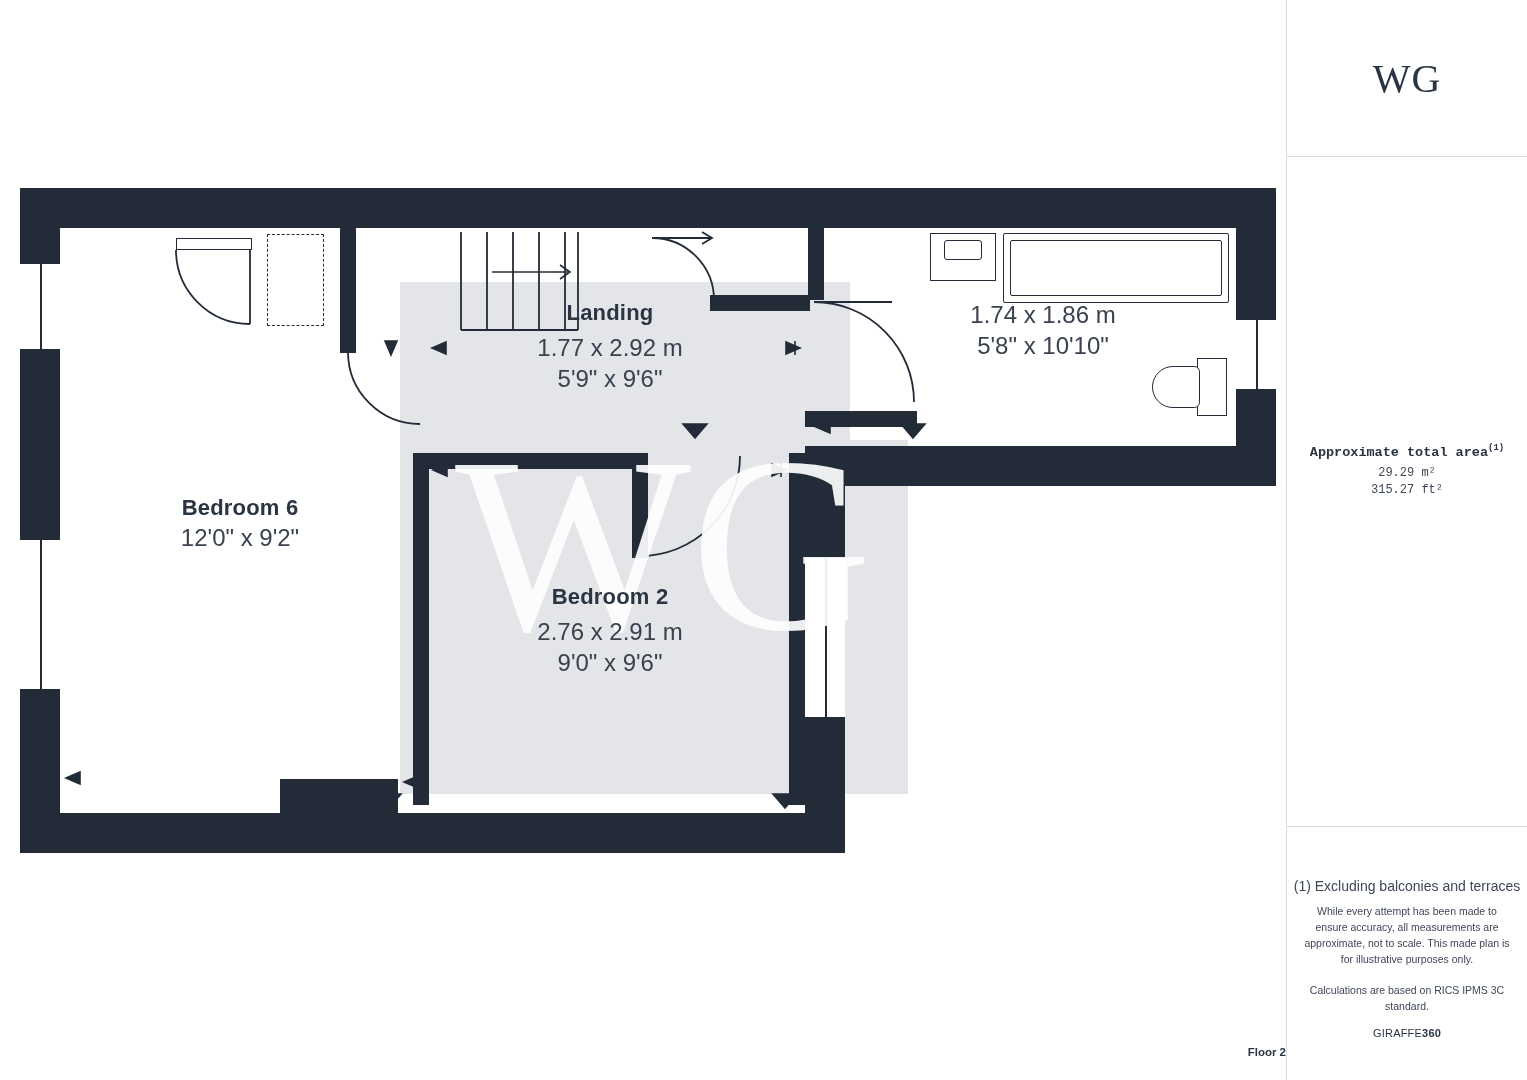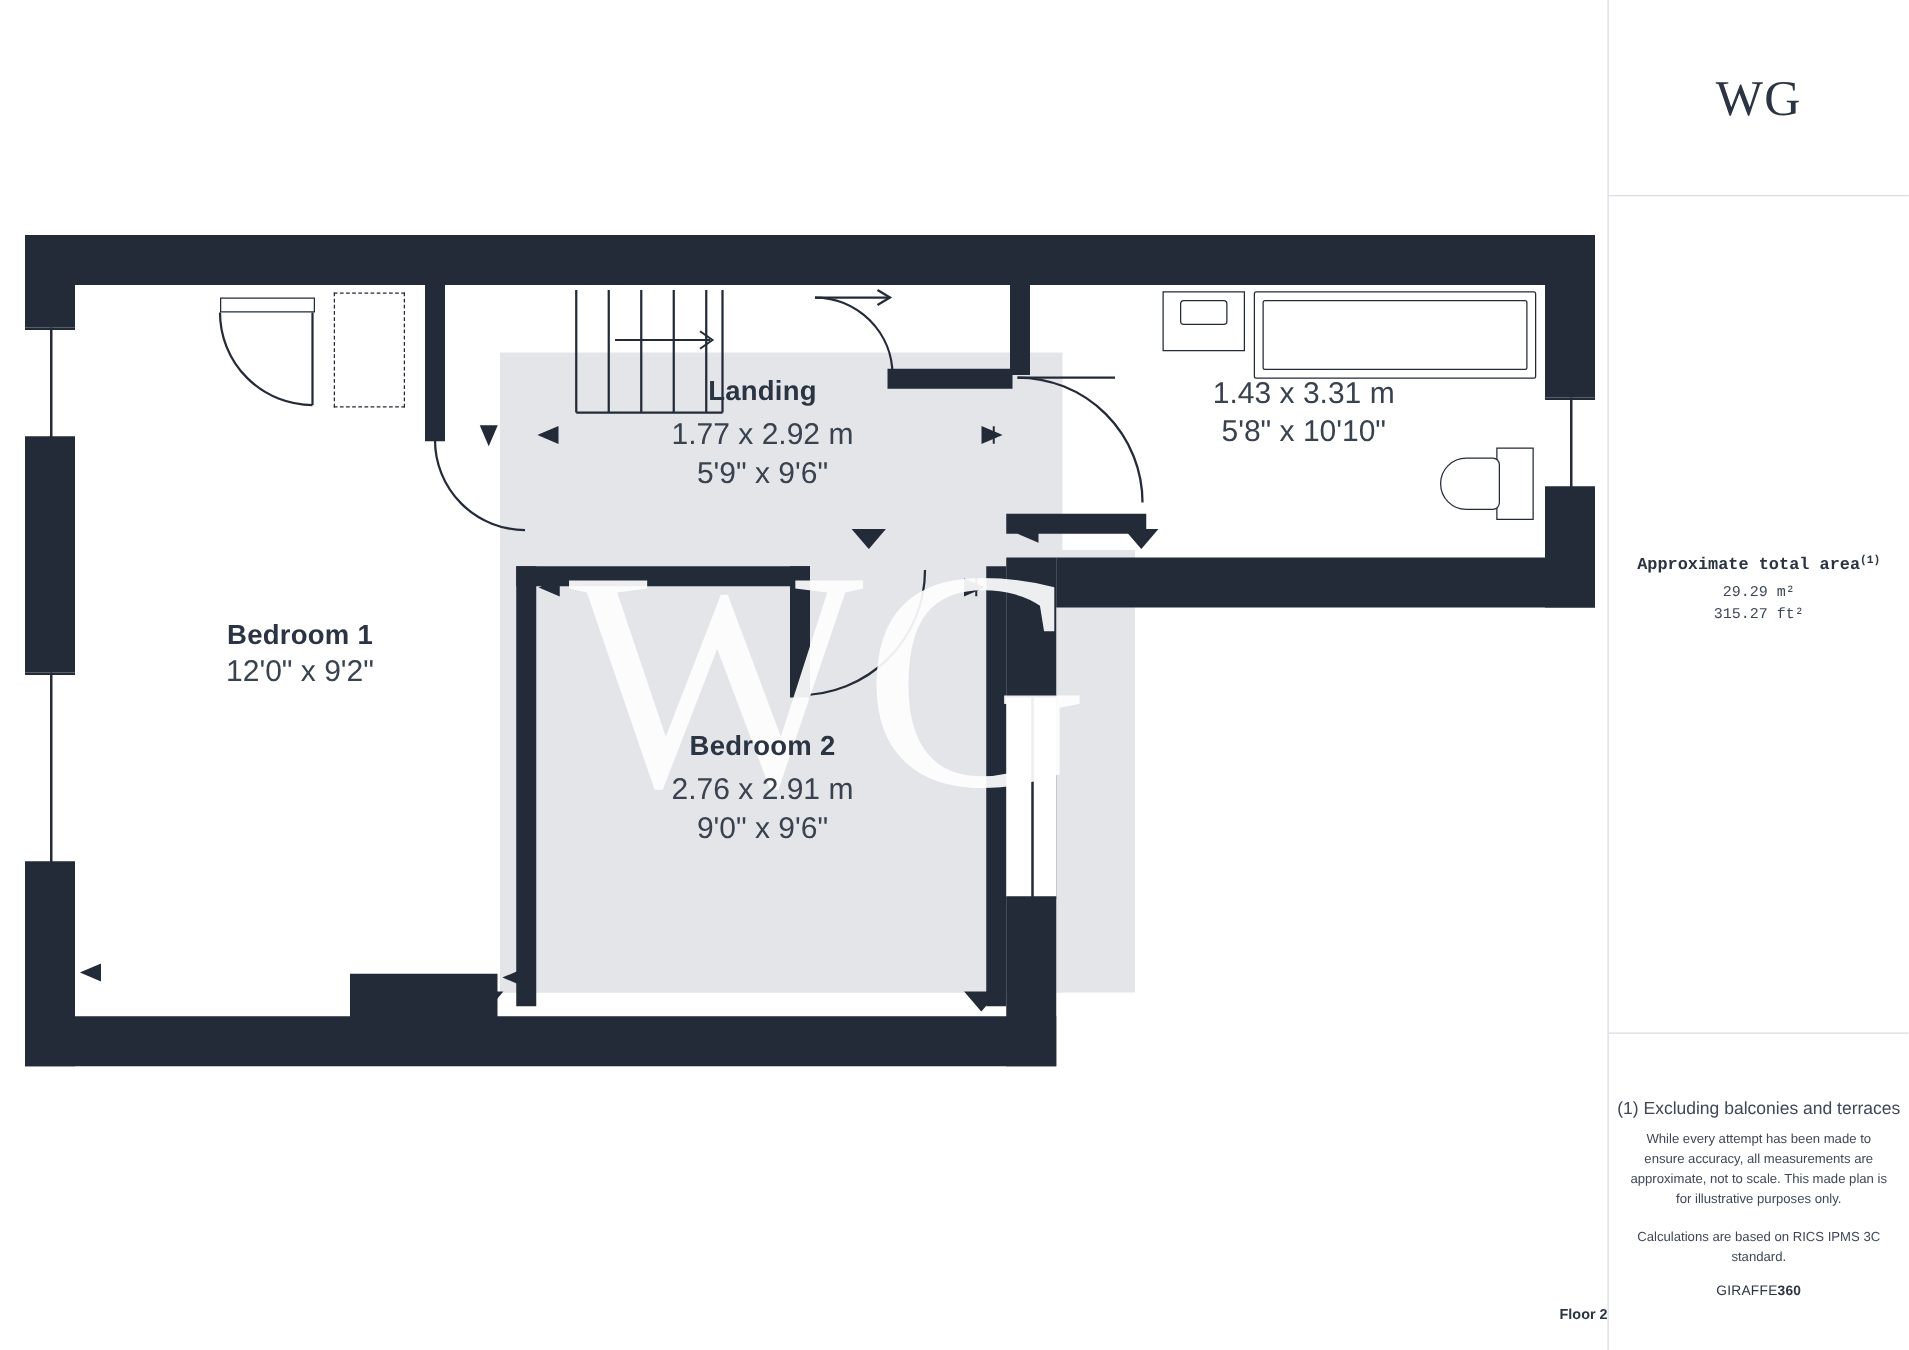--- a/index.html
+++ b/index.html
@@ -361,32 +361,32 @@
         <path d="M404 782 L418 776 L418 788 Z"></path>
         <path d="M389 808 L401 794 L377 794 Z"></path>
       </g>
     </svg>
 
     <div id="watermark">
       <span>WG</span>
     </div>
 
     <div class="room-label" style="left:90px; top:495px; width:300px;">
-      <div class="name">Bedroom 1</div>
+      <div class="name">Bedroom 6</div>
       <div class="dim-ft">12'0" x 9'2"</div>
     </div>
 
     <div class="room-label" style="left:460px; top:300px; width:300px;">
       <div class="name">Landing</div>
       <div class="dim-m">1.77 x 2.92 m</div>
       <div class="dim-ft">5'9" x 9'6"</div>
     </div>
 
     <div class="room-label" style="left:893px; top:293px; width:300px;">
-      <div class="dim-m">1.43 x 3.31 m</div>
+      <div class="dim-m">1.74 x 1.86 m</div>
       <div class="dim-ft">5'8" x 10'10"</div>
     </div>
 
     <div class="room-label" style="left:460px; top:584px; width:300px;">
       <div class="name">Bedroom 2</div>
       <div class="dim-m">2.76 x 2.91 m</div>
       <div class="dim-ft">9'0" x 9'6"</div>
     </div>
 
   </div>

